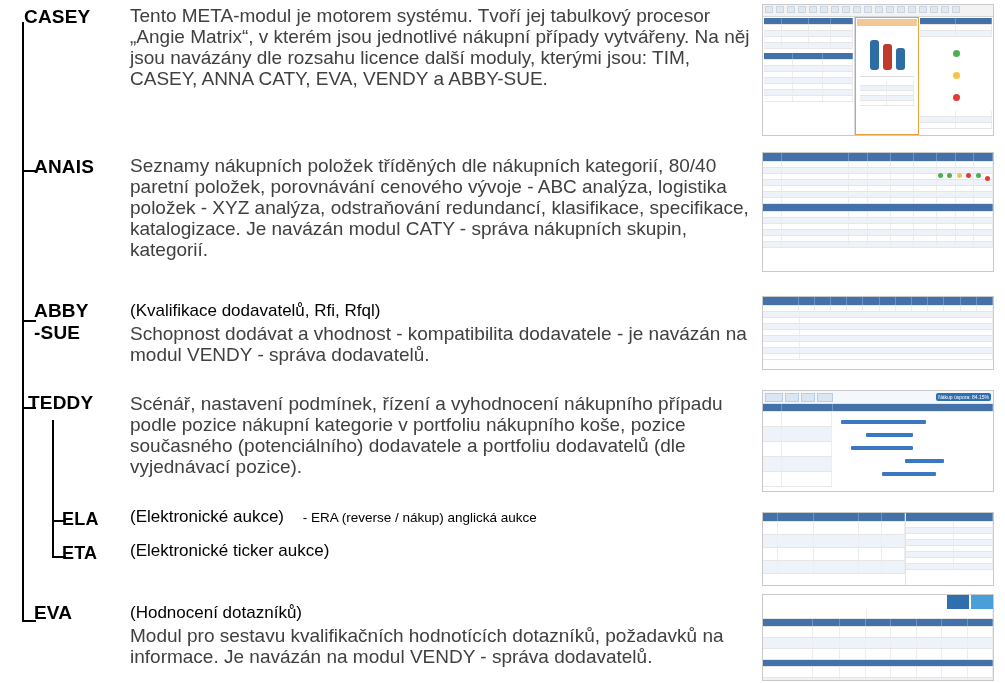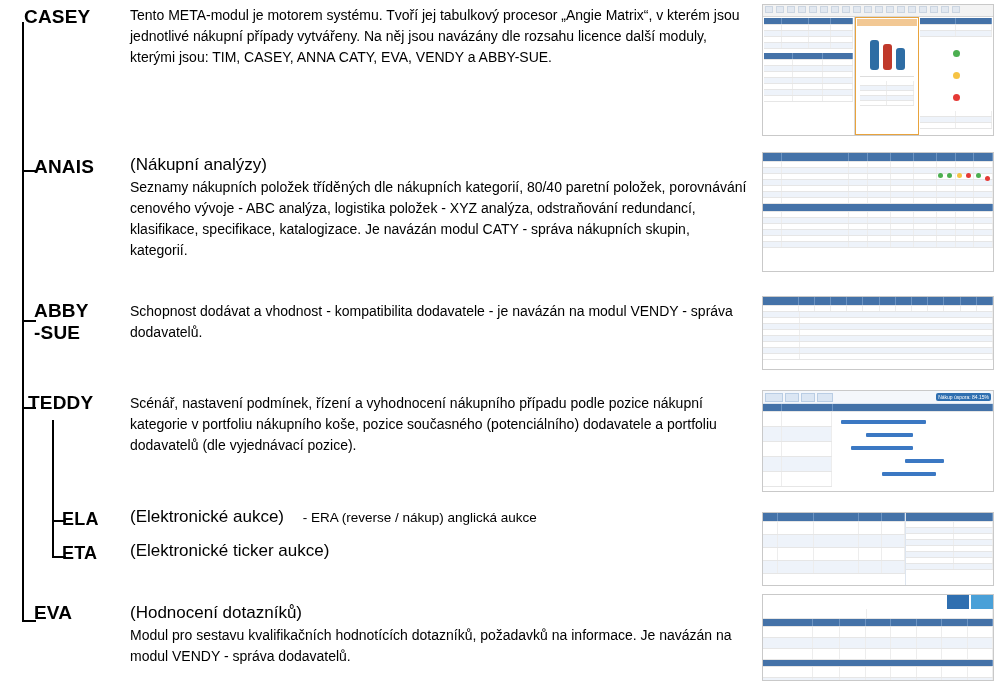--- a/index.html
+++ b/index.html
@@ -83,23 +83,23 @@
   }
   .mod-title {
     font-size: 17px;
     line-height: 22px;
     color: #000;
   }
   .mod-title .sub {
     font-size: 13.5px;
   }
   .mod-text {
-    font-size: 14px;
+    font-size: 19px;
     line-height: 21px;
-    color: #000000;
+    color: #404040;
     margin-top: 1px;
   }
 
   
   .thumb {
     position: absolute;
     background: #ffffff;
     border: 1px solid #c9c9c9;
     overflow: hidden;
   }
@@ -352,21 +352,20 @@
               <span style="width:50%"></span>
             </div>
         </div>
       </div>
     </div>
   </div>
 
   <div class="row" style="top:150px;">
     <div class="mod-name" style="left:34px; top:6px;">ANAIS</div>
     <div class="mod-body" style="top:4px;">
-      <div class="mod-title">(Nákupní analýzy)</div>
       <div class="mod-text">Seznamy nákupních položek tříděných dle nákupních kategorií, 80/40 paretní položek, porovnávání cenového vývoje - ABC analýza, logistika položek - XYZ analýza,  odstraňování redundancí, klasifikace, specifikace, katalogizace. Je navázán modul CATY - správa nákupních skupin, kategorií.</div>
     </div>
   </div>
 
   <div class="thumb" style="left:762px; top:152px; width:230px; height:118px;">
     <div class="tb-row tb-hdr" style="height:8px;">
         <span style="width:8%"></span>
         <span style="width:30%"></span>
         <span style="width:8%"></span>
         <span style="width:10%"></span>
@@ -529,20 +528,21 @@
       <div class="dot r" style="width:5px;height:5px;margin-bottom:3px;"></div>
       <div class="dot g" style="width:5px;height:5px;margin-bottom:3px;"></div>
       <div class="dot r" style="width:5px;height:5px;"></div>
     </div>
   </div>
 
   <div class="row" style="top:296px;">
     <div class="mod-name" style="left:34px; top:4px;">ABBY
 -SUE</div>
     <div class="mod-body" style="top:4px;">
+      <div class="mod-title">(Kvalifikace  dodavatelů, Rfi, Rfql)</div>
       <div class="mod-text">Schopnost dodávat a vhodnost - kompatibilita dodavatele - je navázán na modul VENDY - správa dodavatelů.</div>
     </div>
   </div>
 
   <div class="thumb" style="left:762px; top:296px; width:230px; height:72px;">
     <div class="tb-row tb-hdr" style="height:8px;">
         <span style="width:16%"></span>
         <span style="width:7%"></span>
         <span style="width:7%"></span>
         <span style="width:7%"></span>

